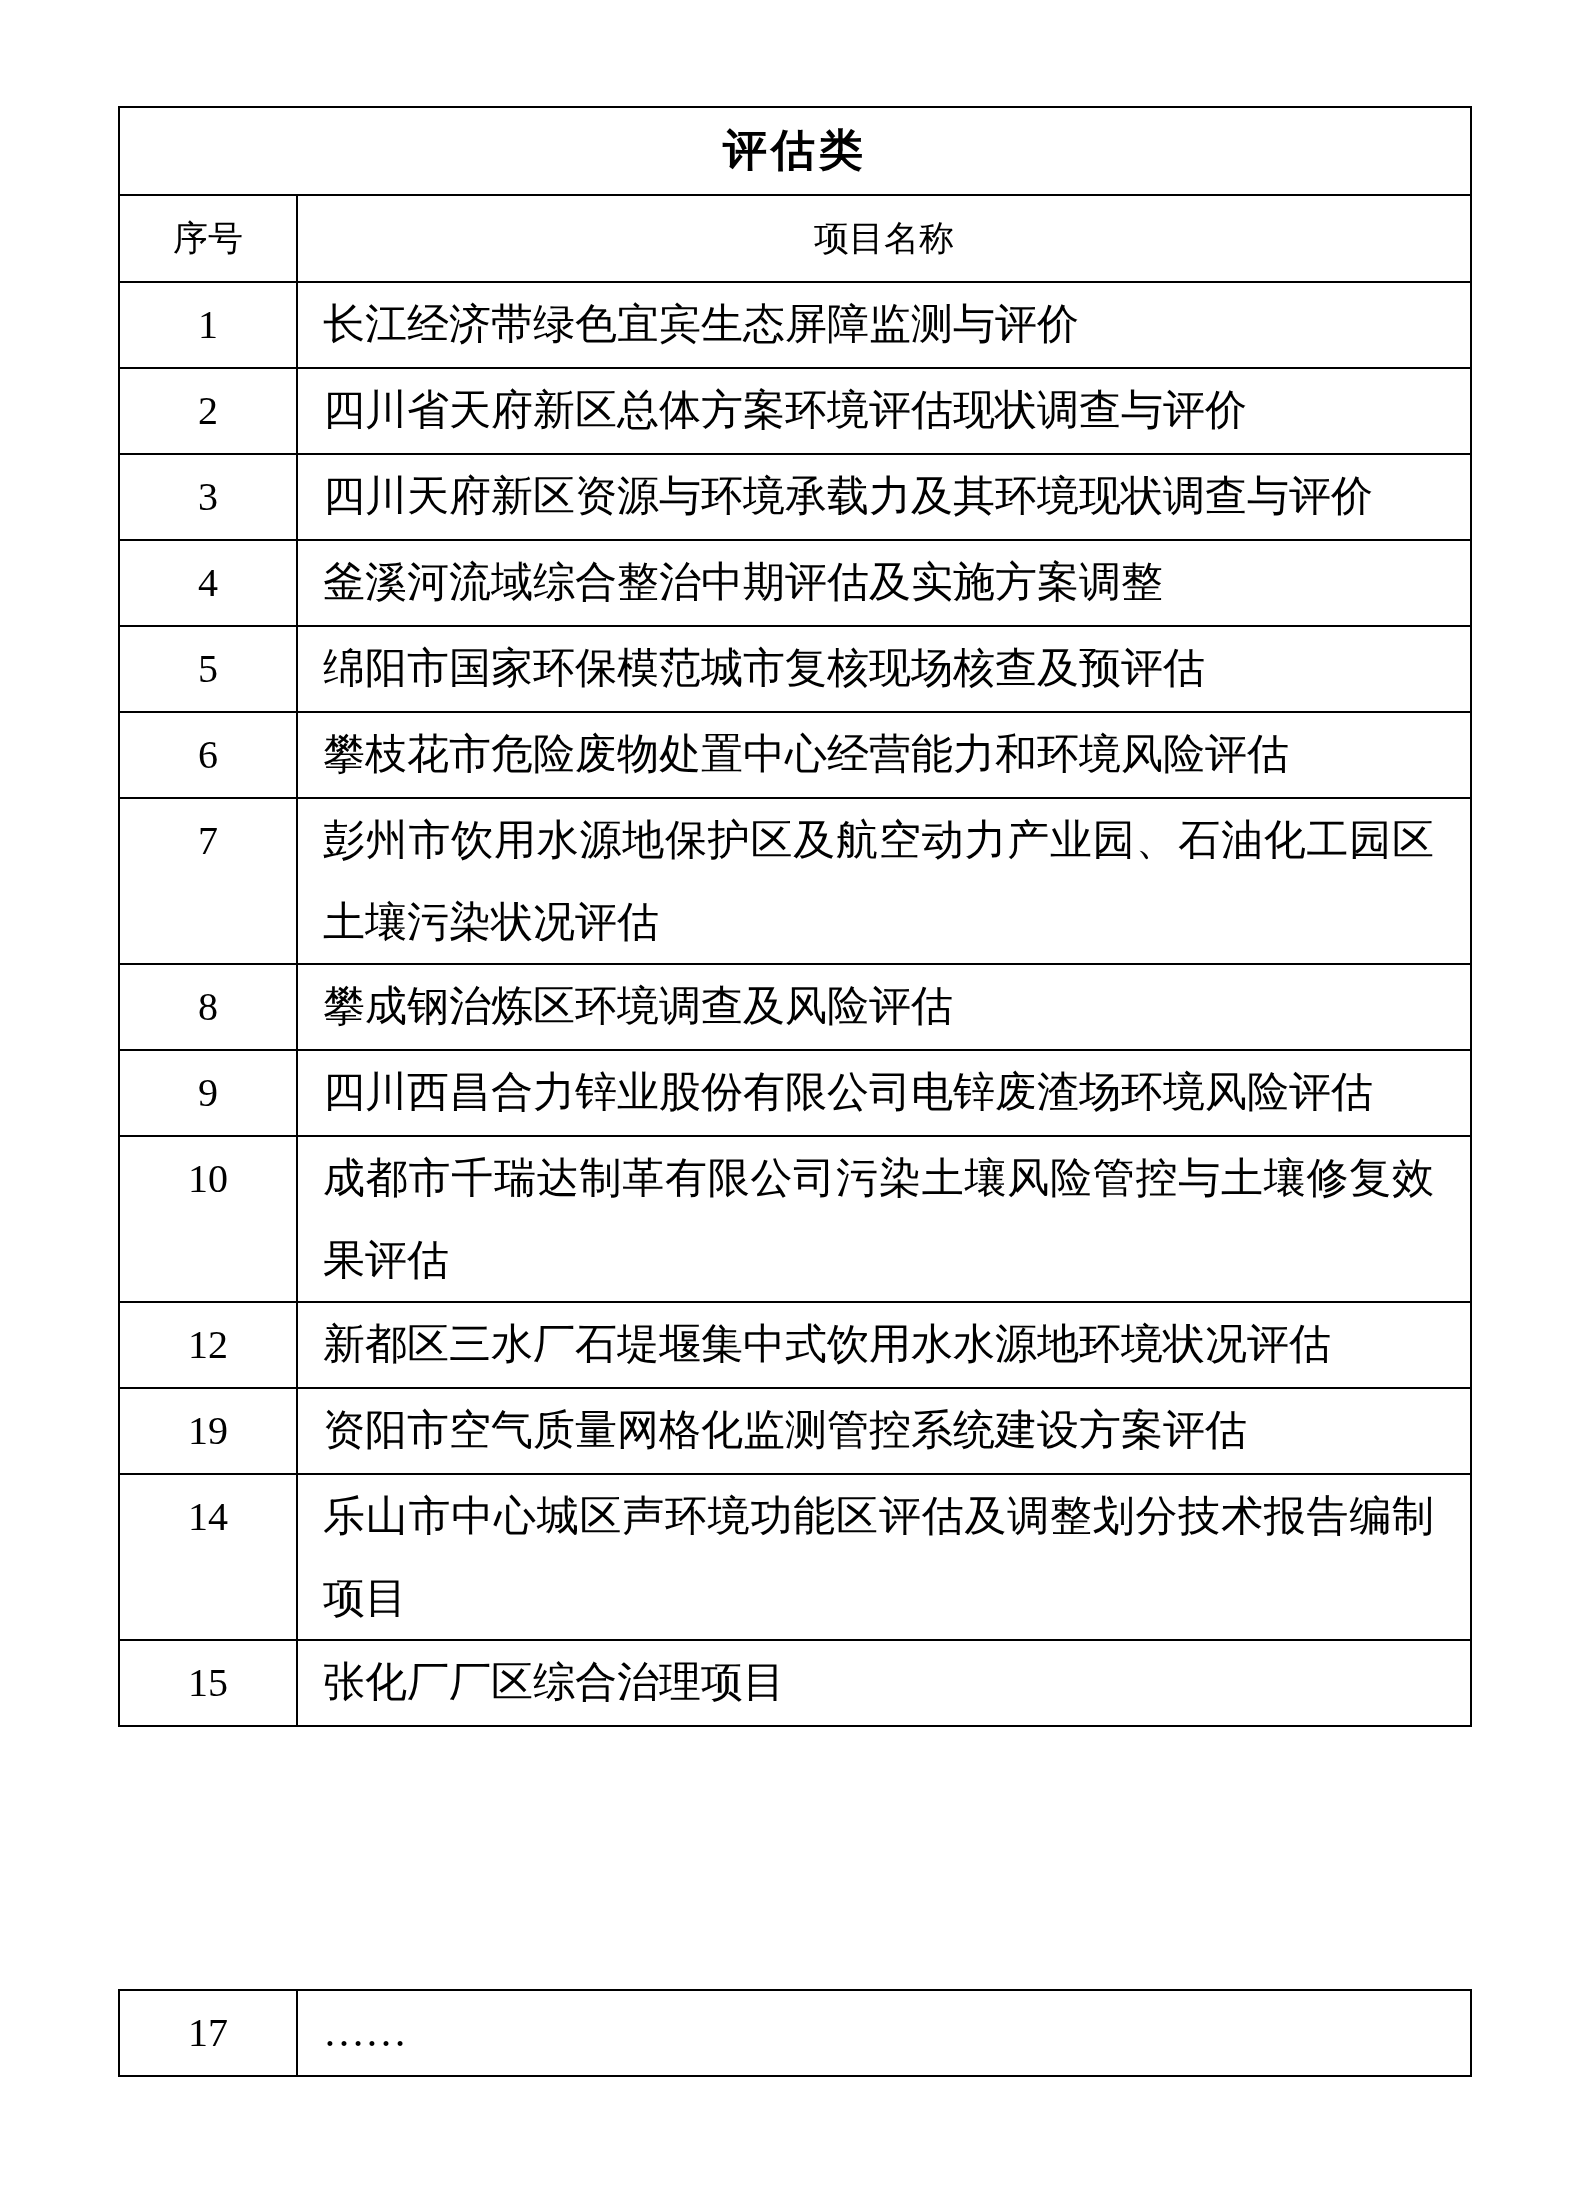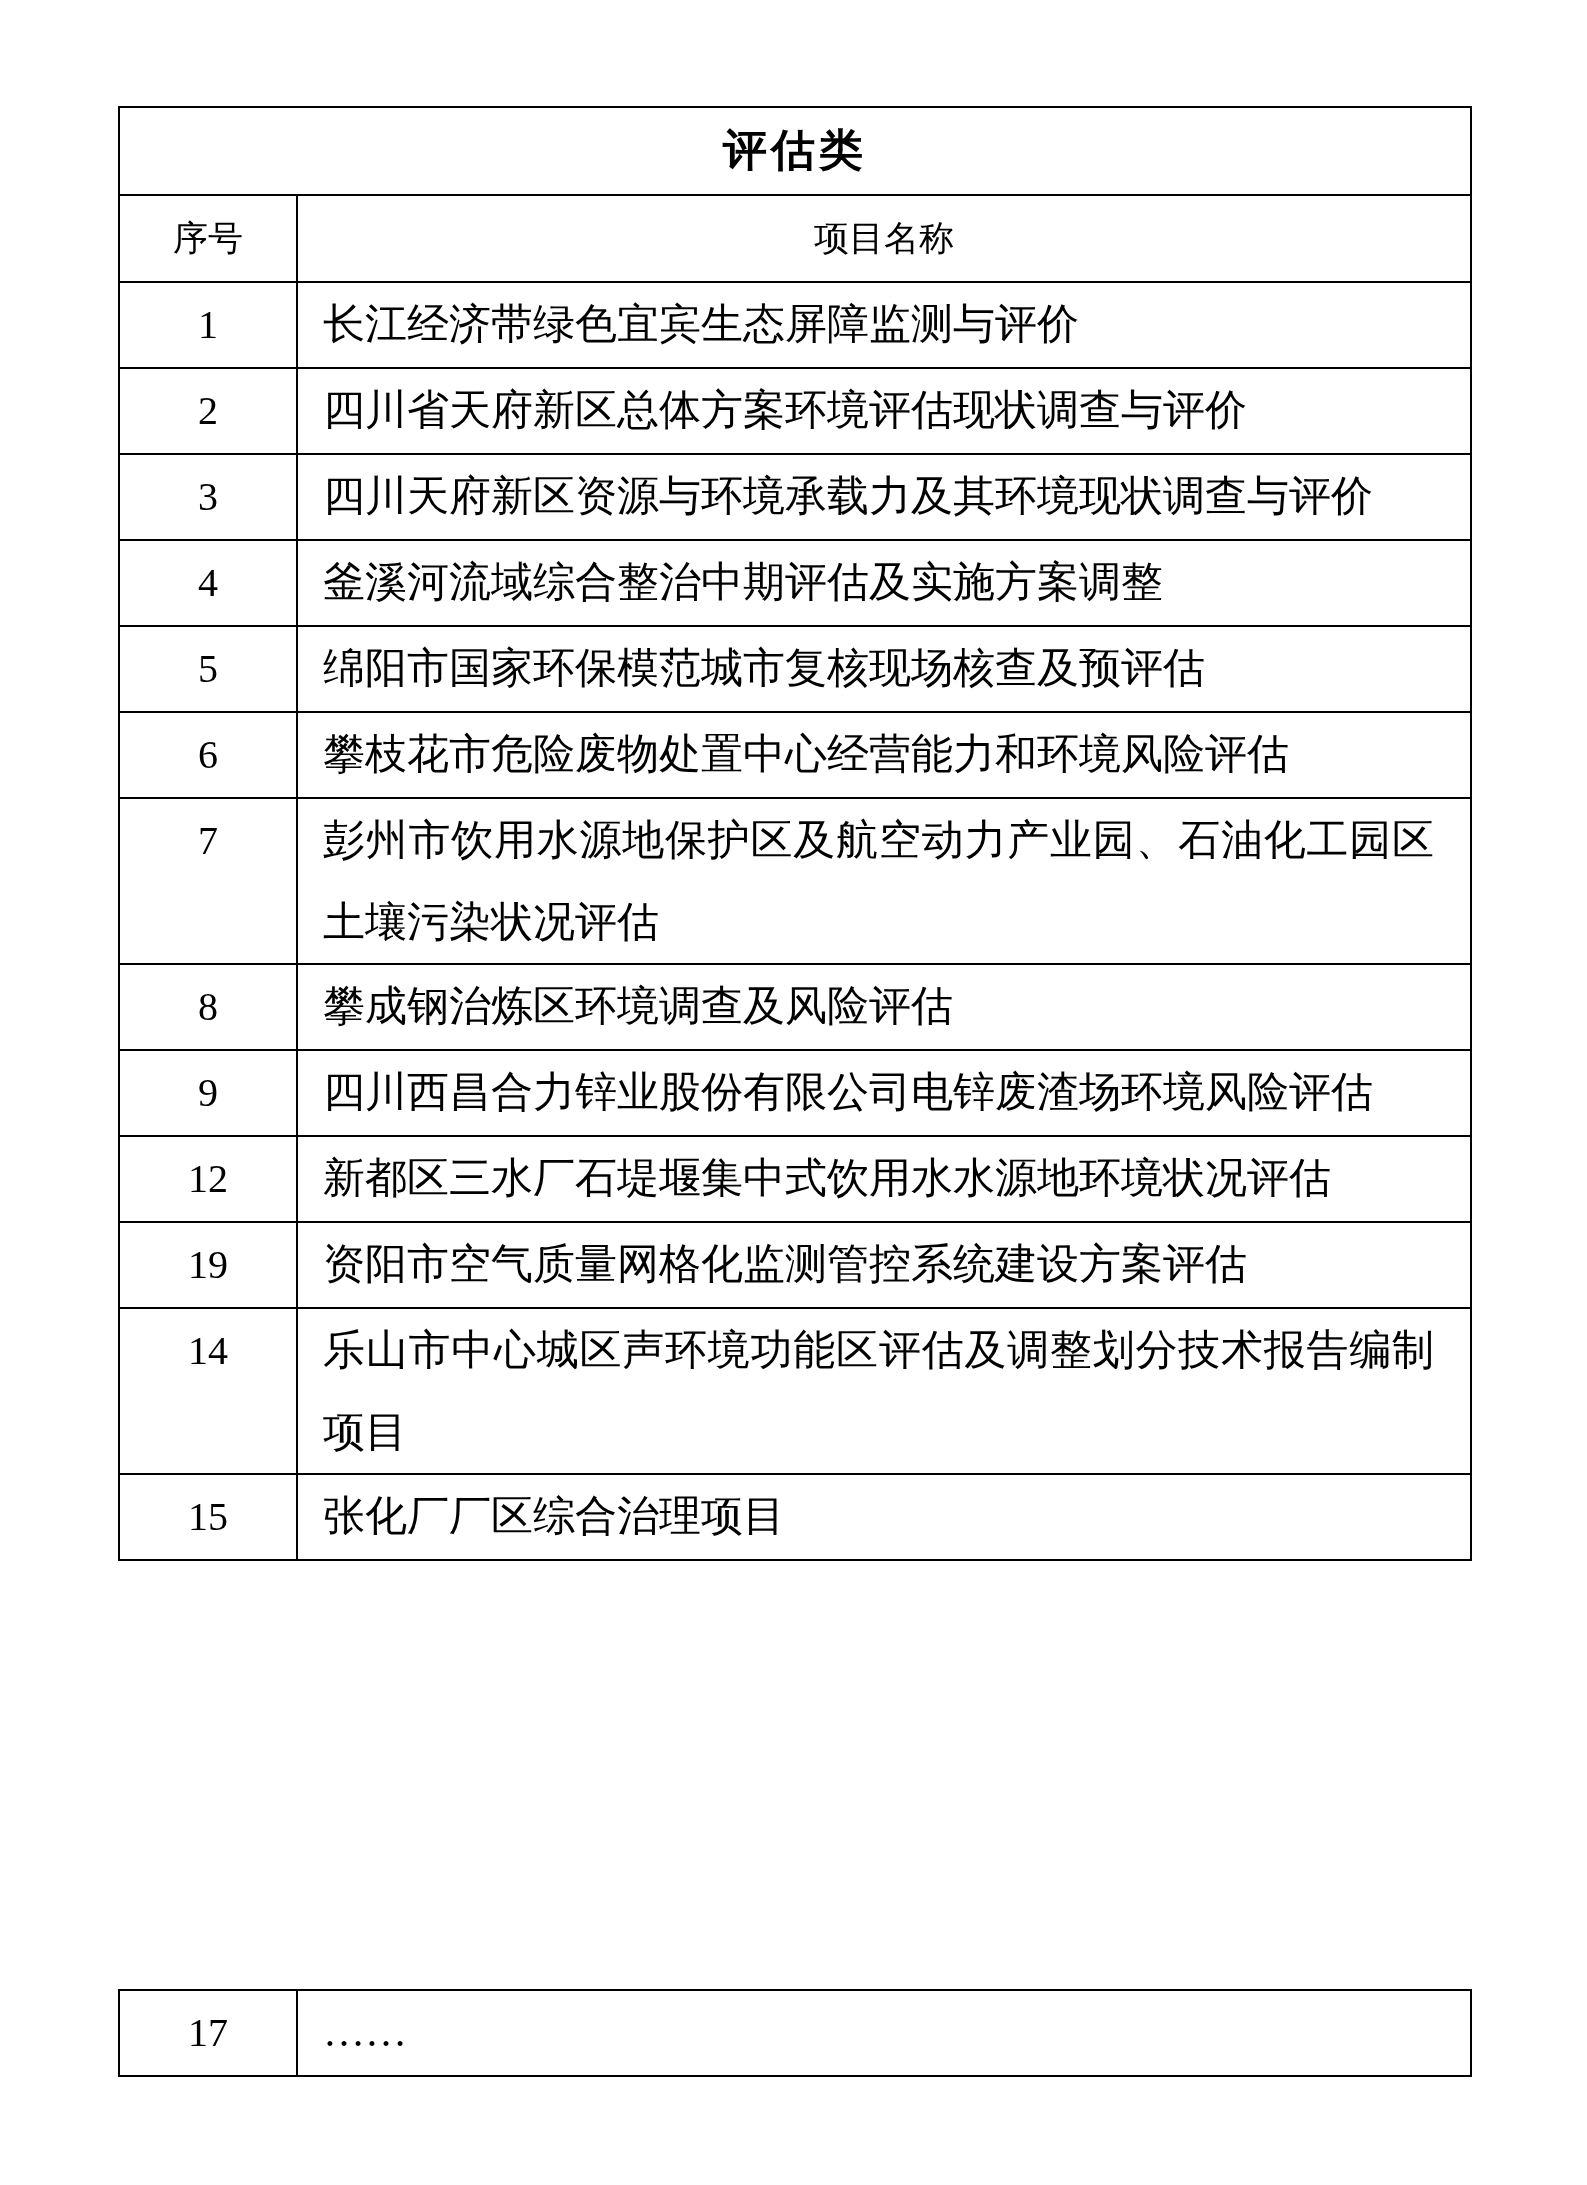--- a/index.html
+++ b/index.html
@@ -118,20 +118,24 @@
     <tr class="data-row">
       <td class="idx">8</td>
       <td class="nm">攀成钢治炼区环境调查及风险评估</td>
     </tr>
 
     <tr class="data-row">
       <td class="idx">9</td>
       <td class="nm">四川西昌合力锌业股份有限公司电锌废渣场环境风险评估</td>
     </tr>
 
+    <tr class="data-row">
+      <td class="idx">10</td>
+      <td class="nm">成都市千瑞达制革有限公司污染土壤风险管控与土壤修复效果评估</td>
+    </tr>
 
 
     <tr class="data-row">
       <td class="idx">12</td>
       <td class="nm">新都区三水厂石堤堰集中式饮用水水源地环境状况评估</td>
     </tr>
 
     <tr class="data-row">
       <td class="idx">19</td>
       <td class="nm">资阳市空气质量网格化监测管控系统建设方案评估</td>

